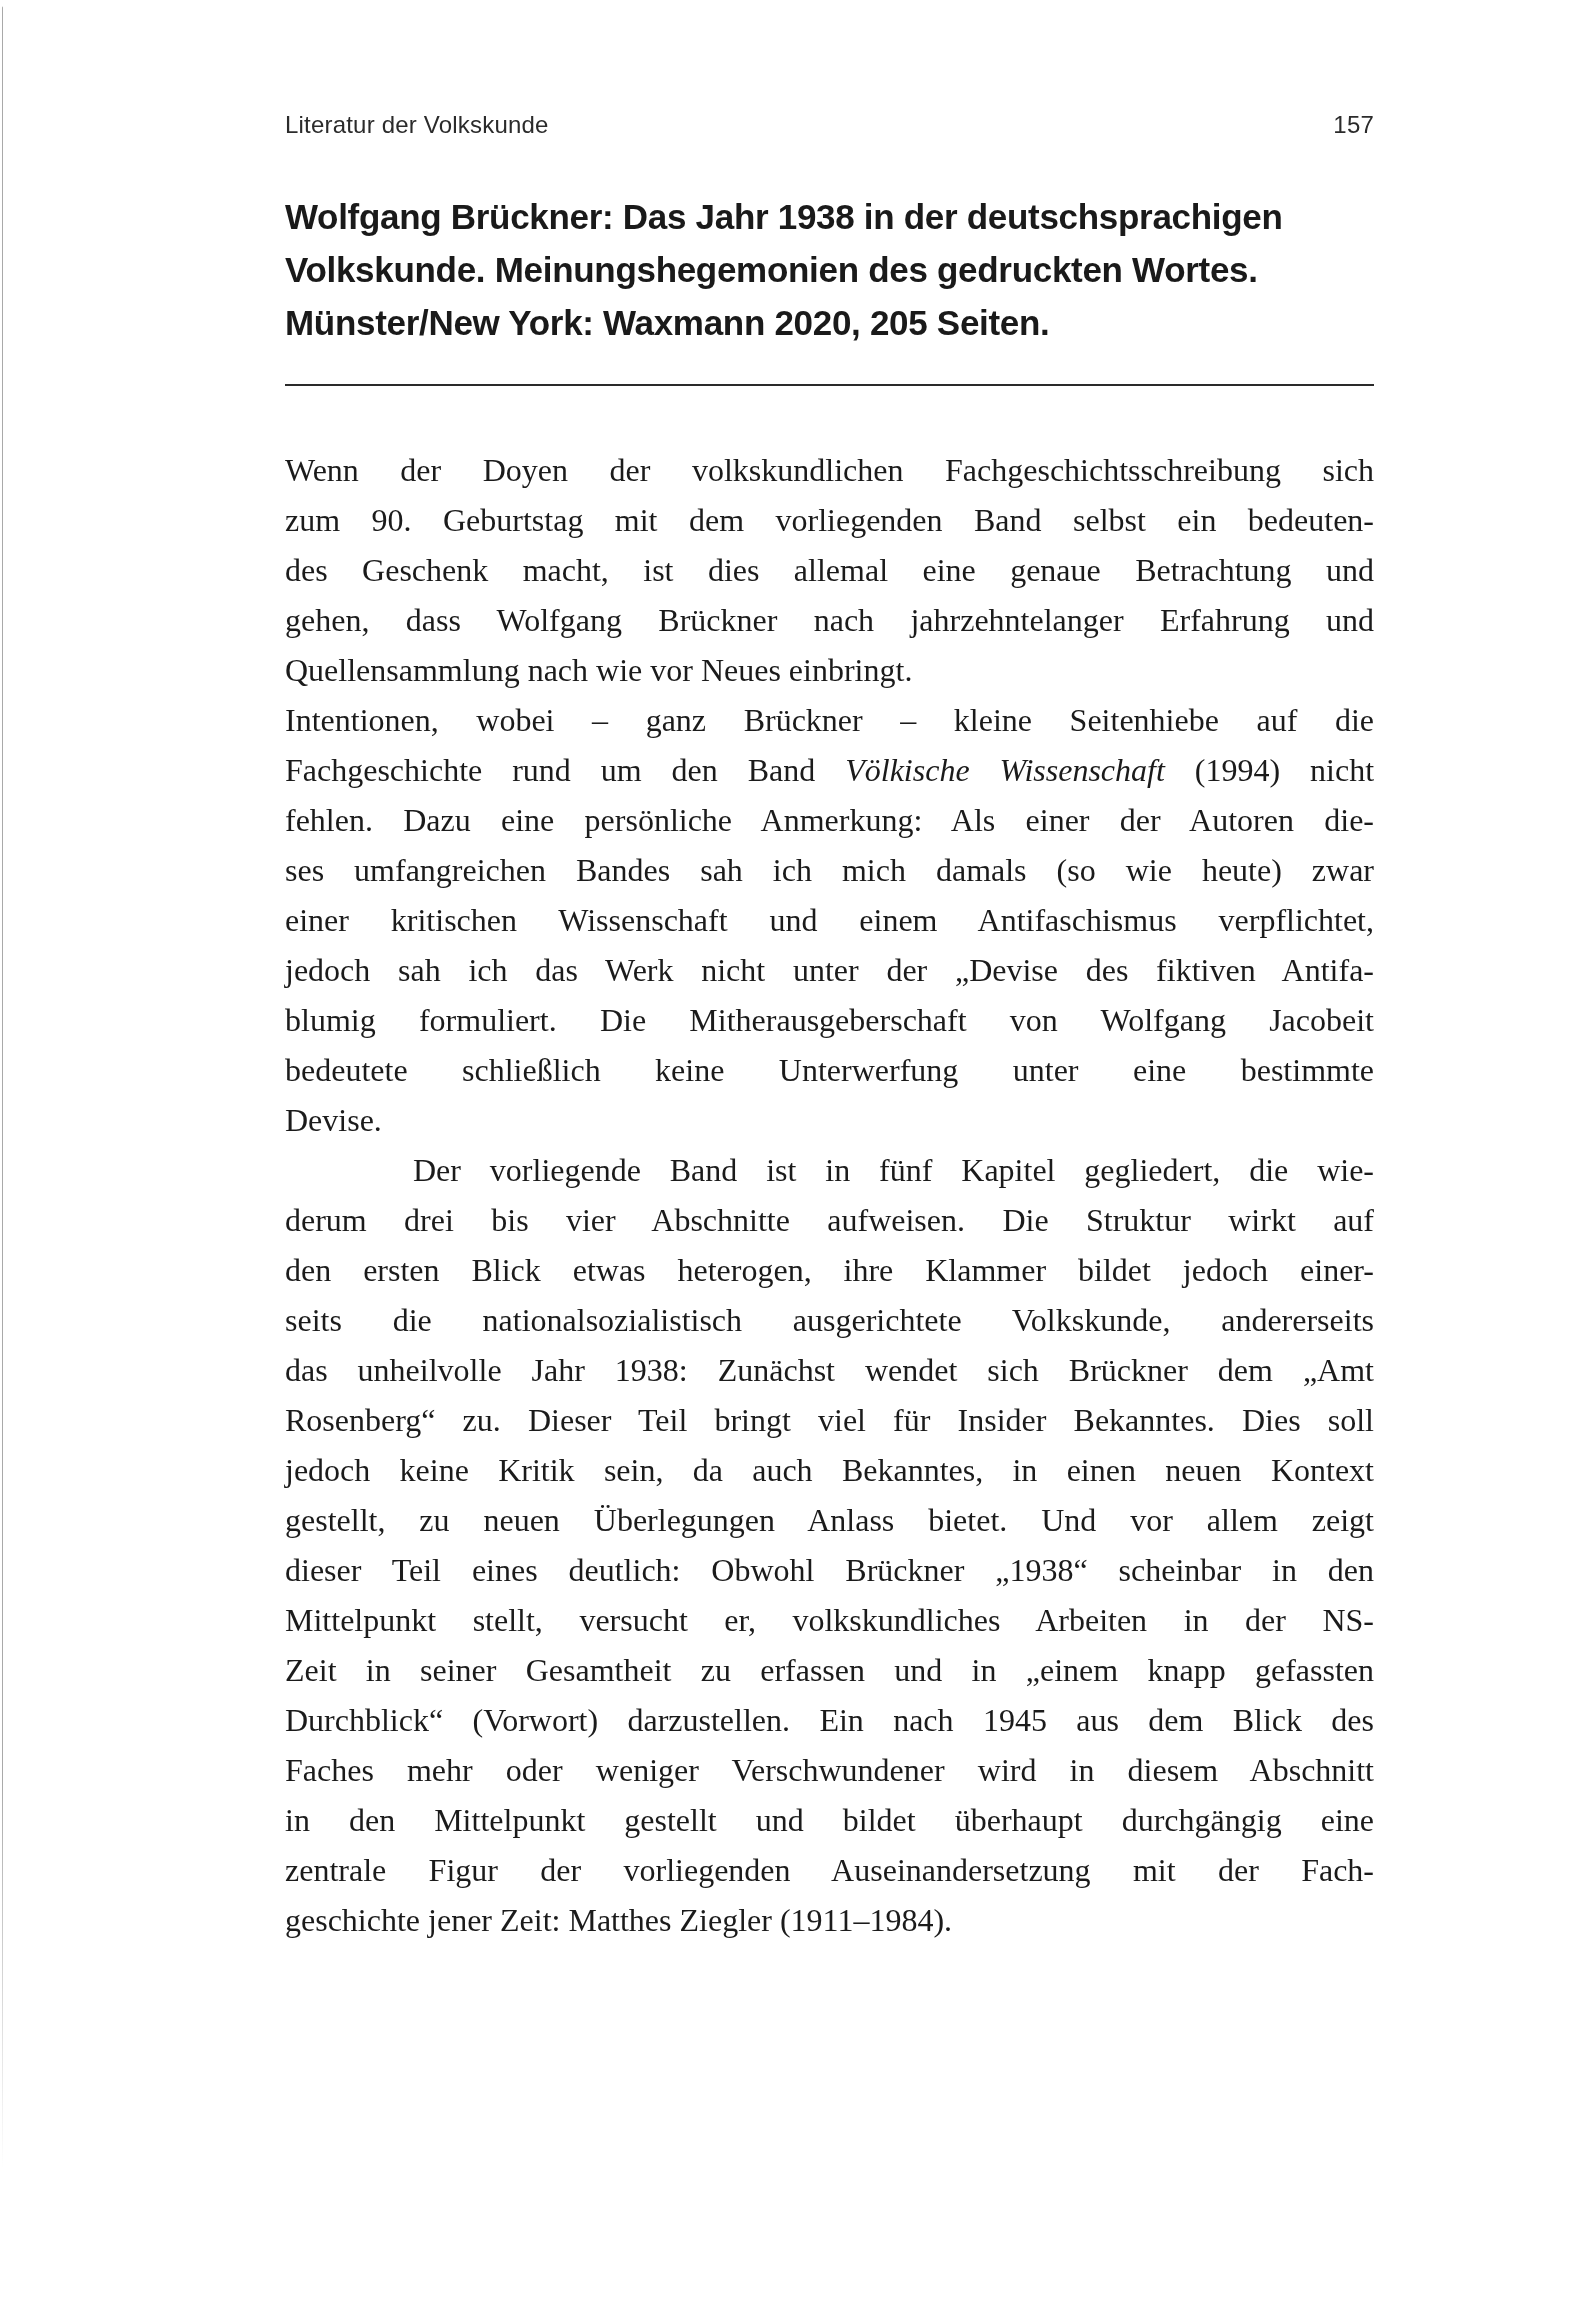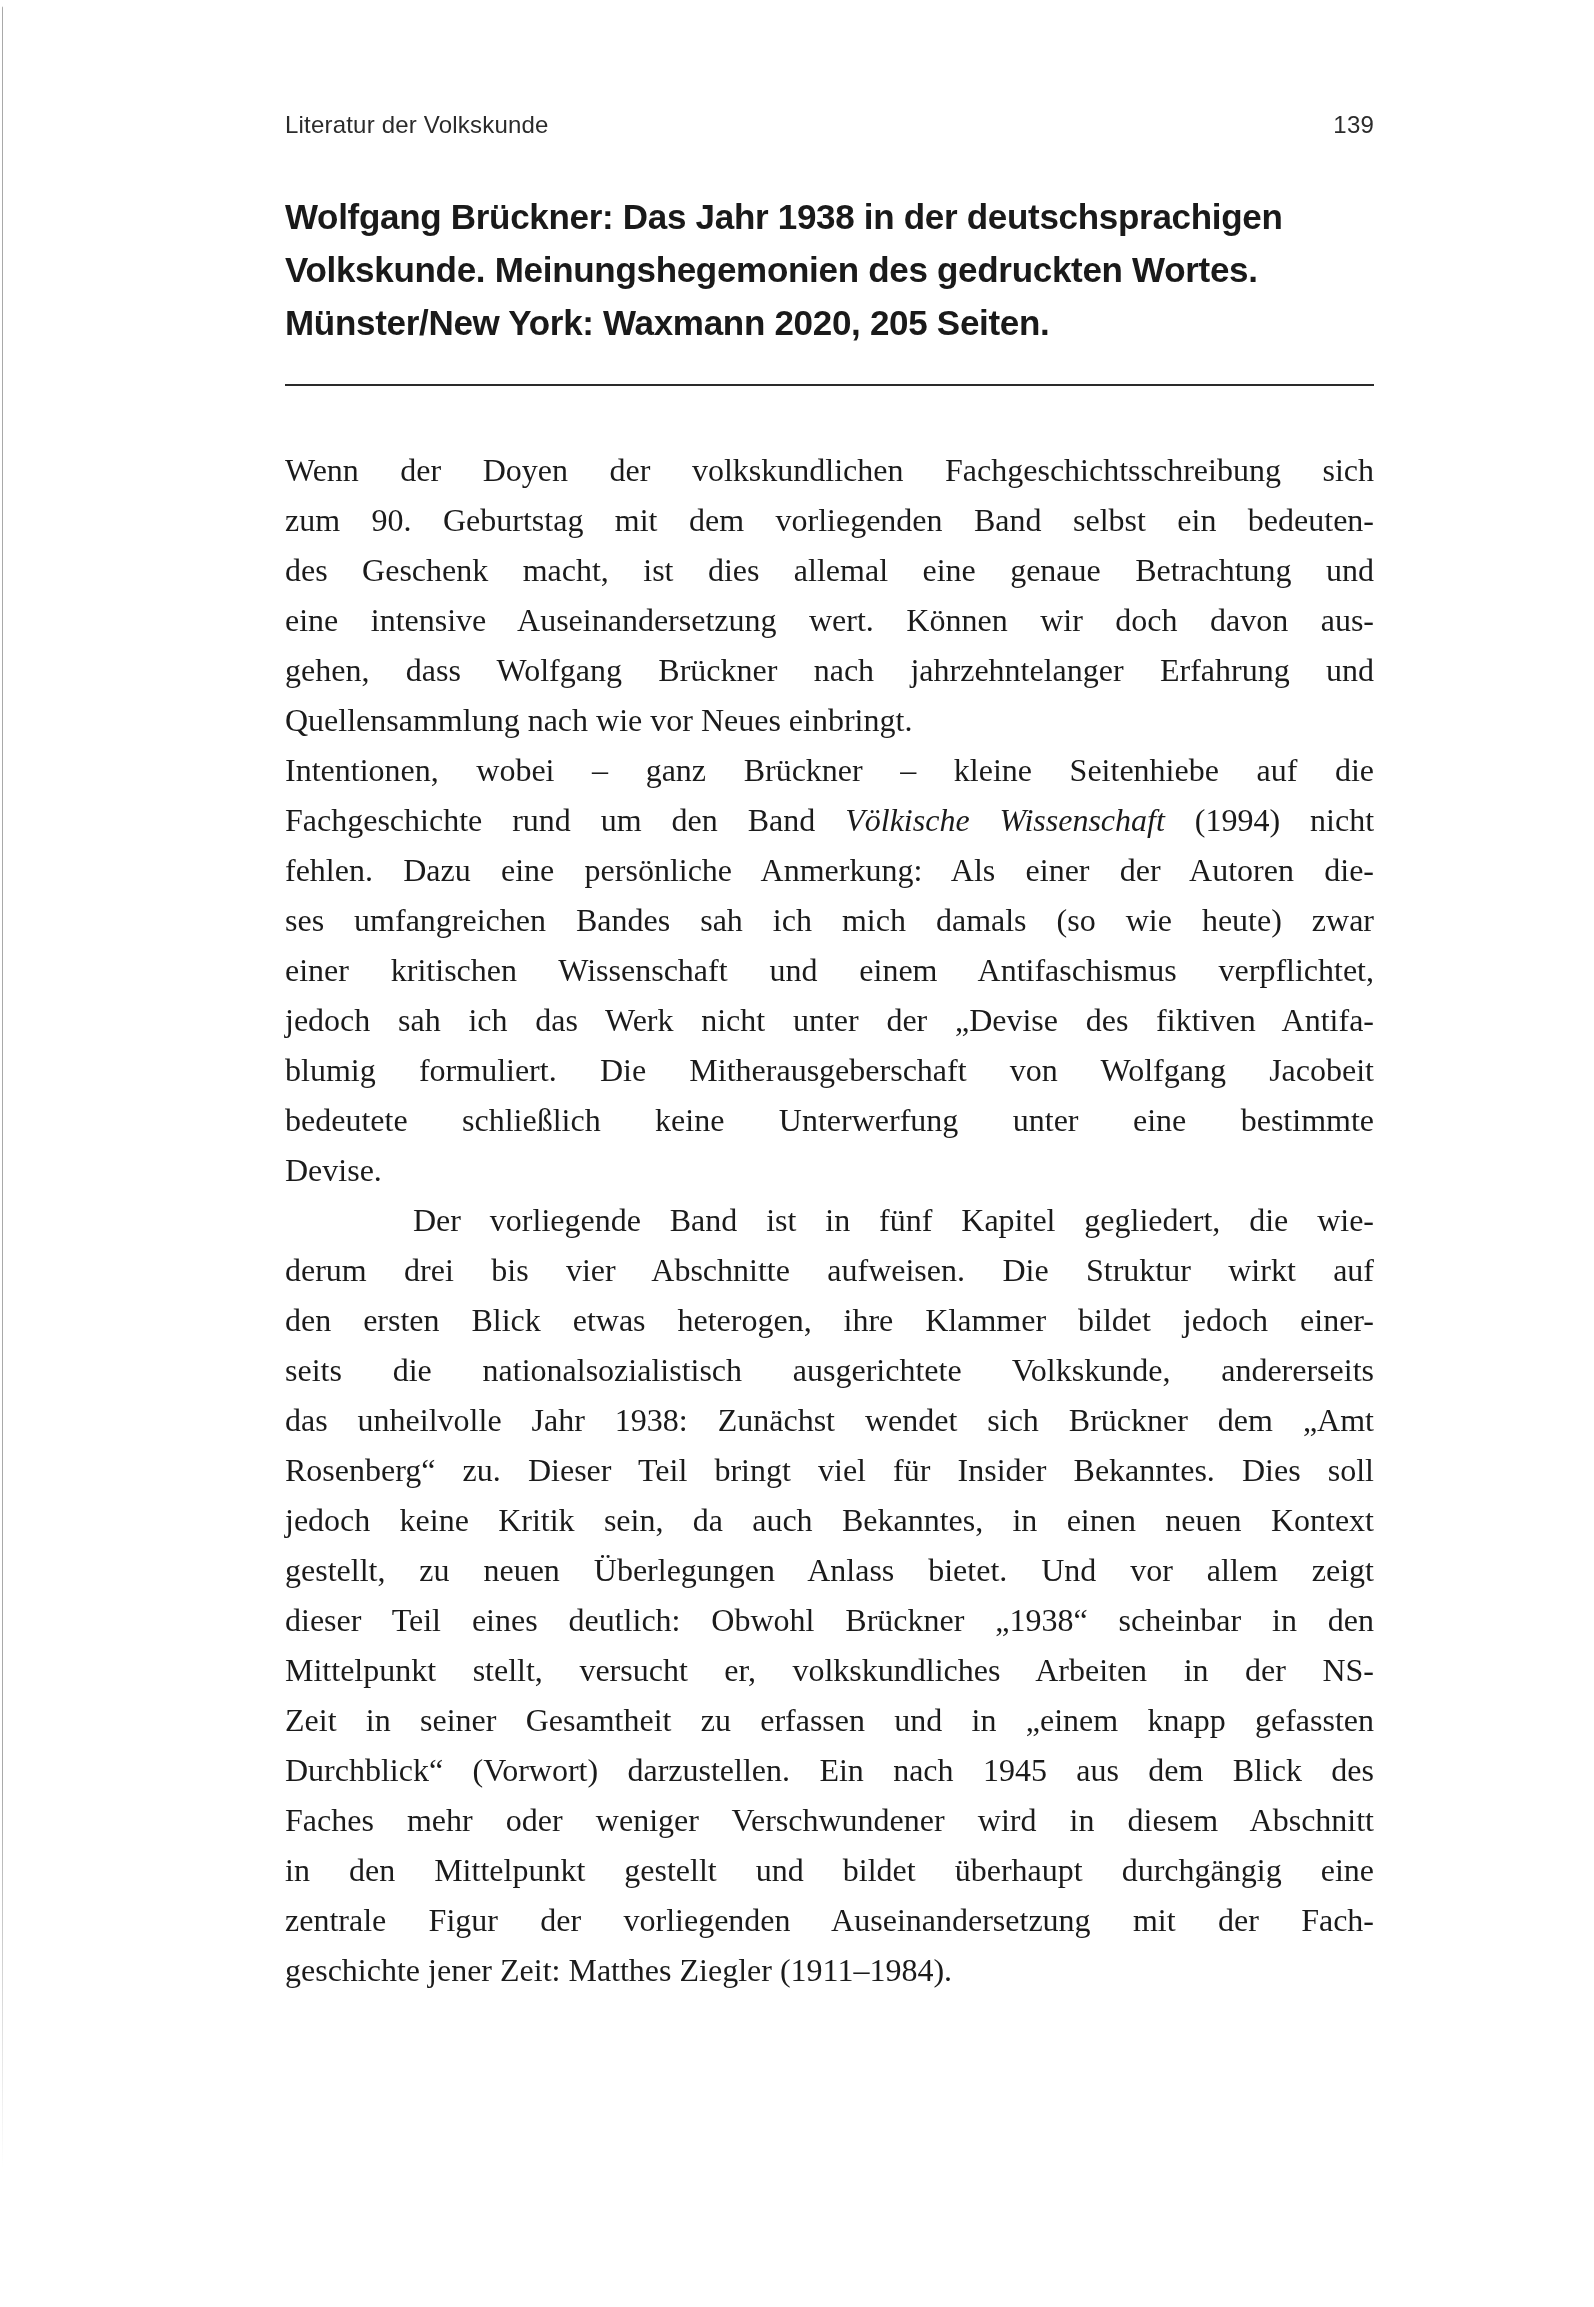--- a/index.html
+++ b/index.html
@@ -86,37 +86,36 @@
 </style>
 </head>
 <body>
 
 <div class="page">
 
   <div class="scan-edge"></div>
 
   <div class="running-header">
     <span>Literatur der Volkskunde</span>
-    <span>139</span>
+    <span>157</span>
   </div>
 
   <div class="citation-heading">
       <div class="heading-line">Wolfgang Brückner: Das Jahr 1938 in der deutschsprachigen</div>
       <div class="heading-line">Volkskunde. Meinungshegemonien des gedruckten Wortes.</div>
       <div class="heading-line">Münster/New York: Waxmann 2020, 205 Seiten.</div>
     </div>
 
   <div class="divider-rule"></div>
 
   <div class="review-body">
       <div class="paragraph">
         <div class="line">Wenn der Doyen der volkskundlichen Fachgeschichtsschreibung sich</div>
         <div class="line">zum 90. Geburtstag mit dem vorliegenden Band selbst ein bedeuten-</div>
         <div class="line">des Geschenk macht, ist dies allemal eine genaue Betrachtung und</div>
-        <div class="line">eine intensive Auseinandersetzung wert. Können wir doch davon aus-</div>
         <div class="line">gehen, dass Wolfgang Brückner nach jahrzehntelanger Erfahrung und</div>
         <div class="line last">Quellensammlung nach wie vor Neues einbringt.</div>
       </div>
       <div class="paragraph">
         <div class="line">Intentionen, wobei – ganz Brückner – kleine Seitenhiebe auf die</div>
         <div class="line">Fachgeschichte rund um den Band <i>Völkische Wissenschaft</i> (1994) nicht</div>
         <div class="line">fehlen. Dazu eine persönliche Anmerkung: Als einer der Autoren die-</div>
         <div class="line">ses umfangreichen Bandes sah ich mich damals (so wie heute) zwar</div>
         <div class="line">einer kritischen Wissenschaft und einem Antifaschismus verpflichtet,</div>
         <div class="line">jedoch sah ich das Werk nicht unter der „Devise des fiktiven Antifa-</div>

